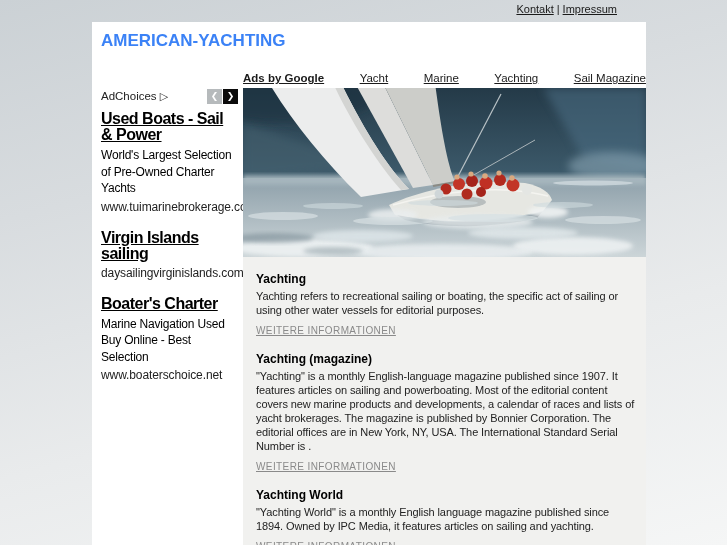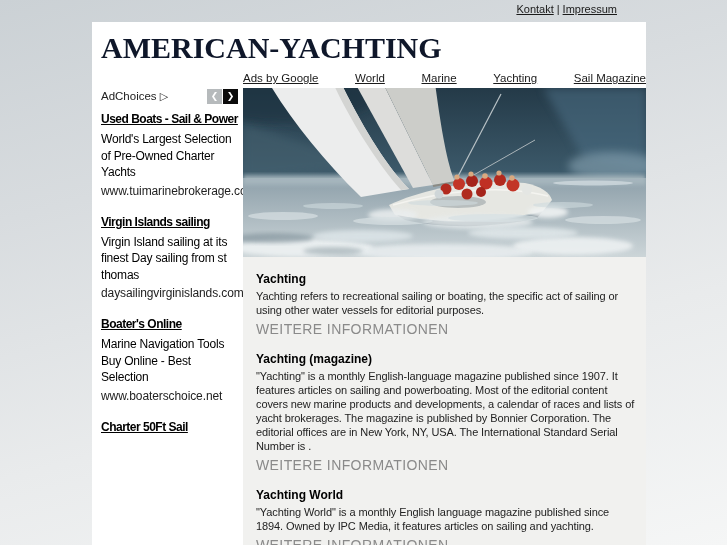--- a/index.html
+++ b/index.html
@@ -5,66 +5,66 @@
   html,body{margin:0;padding:0;}
   body{font-family:"Liberation Sans","DejaVu Sans",sans-serif;}
   #stage{position:relative;width:727px;height:545px;overflow:hidden;
          background:linear-gradient(165deg,#cbd1d5 0%,#d8dcdf 30%,#e9ebec 65%,#f5f6f6 100%);}
   
   .top-links{position:absolute;top:3px;right:110px;font-size:11px;color:#1a1a1a;}
   .top-links a{color:#1a1a1a;text-decoration:underline;cursor:pointer;}
   .top-links .sep{margin:0 3px;text-decoration:none;}
   
   .content-box{position:absolute;left:92px;top:22px;width:554px;height:523px;background:#ffffff;}
-  .site-title{position:absolute;left:9px;top:9px;font-size:30px;font-weight:bold;color:#0f172a;letter-spacing:0px;font-family:Liberation Serif, serif;}
+  .site-title{position:absolute;left:9px;top:9px;font-size:17px;font-weight:bold;color:#3b82f6;letter-spacing:0px;}
   
   .nav-row{position:absolute;left:151px;top:50px;width:403px;display:flex;justify-content:space-between;align-items:flex-end;font-size:11.5px;}
   .nav-row a{color:#1a1a1a;text-decoration:underline;cursor:pointer;white-space:nowrap;}
-  .nav-row a.first{font-weight:normal;text-align:center;}
+  .nav-row a.first{font-weight:bold;text-align:center;}
   
   .hero{position:absolute;left:151px;top:66px;width:403px;height:169px;overflow:hidden;}
   
   .main-col{position:absolute;left:151px;top:235px;width:403px;height:288px;background:#f1f1ef;
             box-sizing:border-box;padding:15px 11px 0 13px;}
   .section{margin-bottom:14px;}
   .section h3{margin:0 0 3px 0;font-size:12px;font-weight:bold;color:#000;}
   .section p{margin:0 0 3px 0;font-size:11px;line-height:14px;color:#222;letter-spacing:-0.1px;}
-  .more-link{font-size:14px;color:#8a8a8a;letter-spacing:0.4px;cursor:pointer;}
+  .more-link{font-size:10px;color:#8a8a8a;text-decoration:underline;letter-spacing:0.4px;cursor:pointer;}
   
   .sidebar{position:absolute;left:9px;top:66px;width:137px;}
   .adchoices-row{display:flex;align-items:center;height:16px;margin-bottom:7px;}
   .adchoices-label{font-size:11.5px;color:#222;cursor:pointer;}
   .adchoices-tri{font-size:11px;color:#222;margin-left:3px;cursor:pointer;}
   .adchoices-row .spacer{flex:1;}
   .car-btn{width:15px;height:15px;display:flex;align-items:center;justify-content:center;
            font-size:9px;color:#fff;cursor:pointer;font-weight:bold;}
   .car-prev{background:#b6babc;margin-right:1px;}
   .car-next{background:#0b0b0b;}
   .ad{margin-bottom:16px;}
-  .ad-h{display:block;font-size:12px;font-weight:bold;letter-spacing:-0.5px;line-height:16px;
+  .ad-h{display:block;font-size:16px;font-weight:bold;letter-spacing:-0.5px;line-height:16px;
         color:#000;text-decoration:underline;cursor:pointer;margin-bottom:4px;}
   .ad-d{font-size:12px;line-height:16.5px;color:#000000;letter-spacing:-0.2px;margin-bottom:3px;}
   .ad-u{display:block;font-size:12px;color:#222;cursor:pointer;letter-spacing:-0.1px;}
 </style>
 </head>
 <body>
 
 <div id="stage">
 
   <div class="top-links">
     <a>Kontakt</a><span class="sep">|</span><a>Impressum</a>
   </div>
 
   <div class="content-box">
 
     <div class="site-title">AMERICAN-YACHTING</div>
 
     <div class="nav-row">
       <a class="first">Ads by Google</a>
-      <a>World</a>
+      <a>Yacht</a>
       <a>Marine</a>
       <a>Yachting</a>
       <a>Sail Magazine</a>
     </div>
 
     <div class="sidebar">
       <div class="adchoices-row">
         <span class="adchoices-label">AdChoices</span>
         <span class="adchoices-tri">▷</span>
         <span class="spacer"></span>
@@ -73,34 +73,30 @@
       </div>
 
       <div class="ad">
         <a class="ad-h">Used Boats - Sail &amp; Power</a>
         <div class="ad-d">World's Largest Selection of Pre-Owned Charter Yachts</div>
         <a class="ad-u">www.tuimarinebrokerage.com</a>
       </div>
 
       <div class="ad">
         <a class="ad-h">Virgin Islands sailing</a>
-        <div class="ad-d">Virgin Island sailing at its finest Day sailing from st thomas</div>
         <a class="ad-u">daysailingvirginislands.com</a>
       </div>
 
       <div class="ad">
-        <a class="ad-h">Boater's Online</a>
-        <div class="ad-d">Marine Navigation Tools Buy Online - Best Selection</div>
+        <a class="ad-h">Boater's Charter</a>
+        <div class="ad-d">Marine Navigation Used Buy Online - Best Selection</div>
         <a class="ad-u">www.boaterschoice.net</a>
       </div>
 
 
-      <div class="ad">
-        <a class="ad-h">Charter 50Ft Sail</a>
-      </div>
     </div>
 
     <div class="hero">
       <svg width="403" height="169" viewBox="0 0 403 169" xmlns="http://www.w3.org/2000/svg">
         <defs>
           <linearGradient id="hillG" x1="0" y1="0" x2="0" y2="1">
             <stop offset="0" stop-color="#243a48"></stop>
               <stop offset="1" stop-color="#3f5d6e"></stop>
           </linearGradient>
           <linearGradient id="waterG" x1="0" y1="0" x2="0" y2="1">

